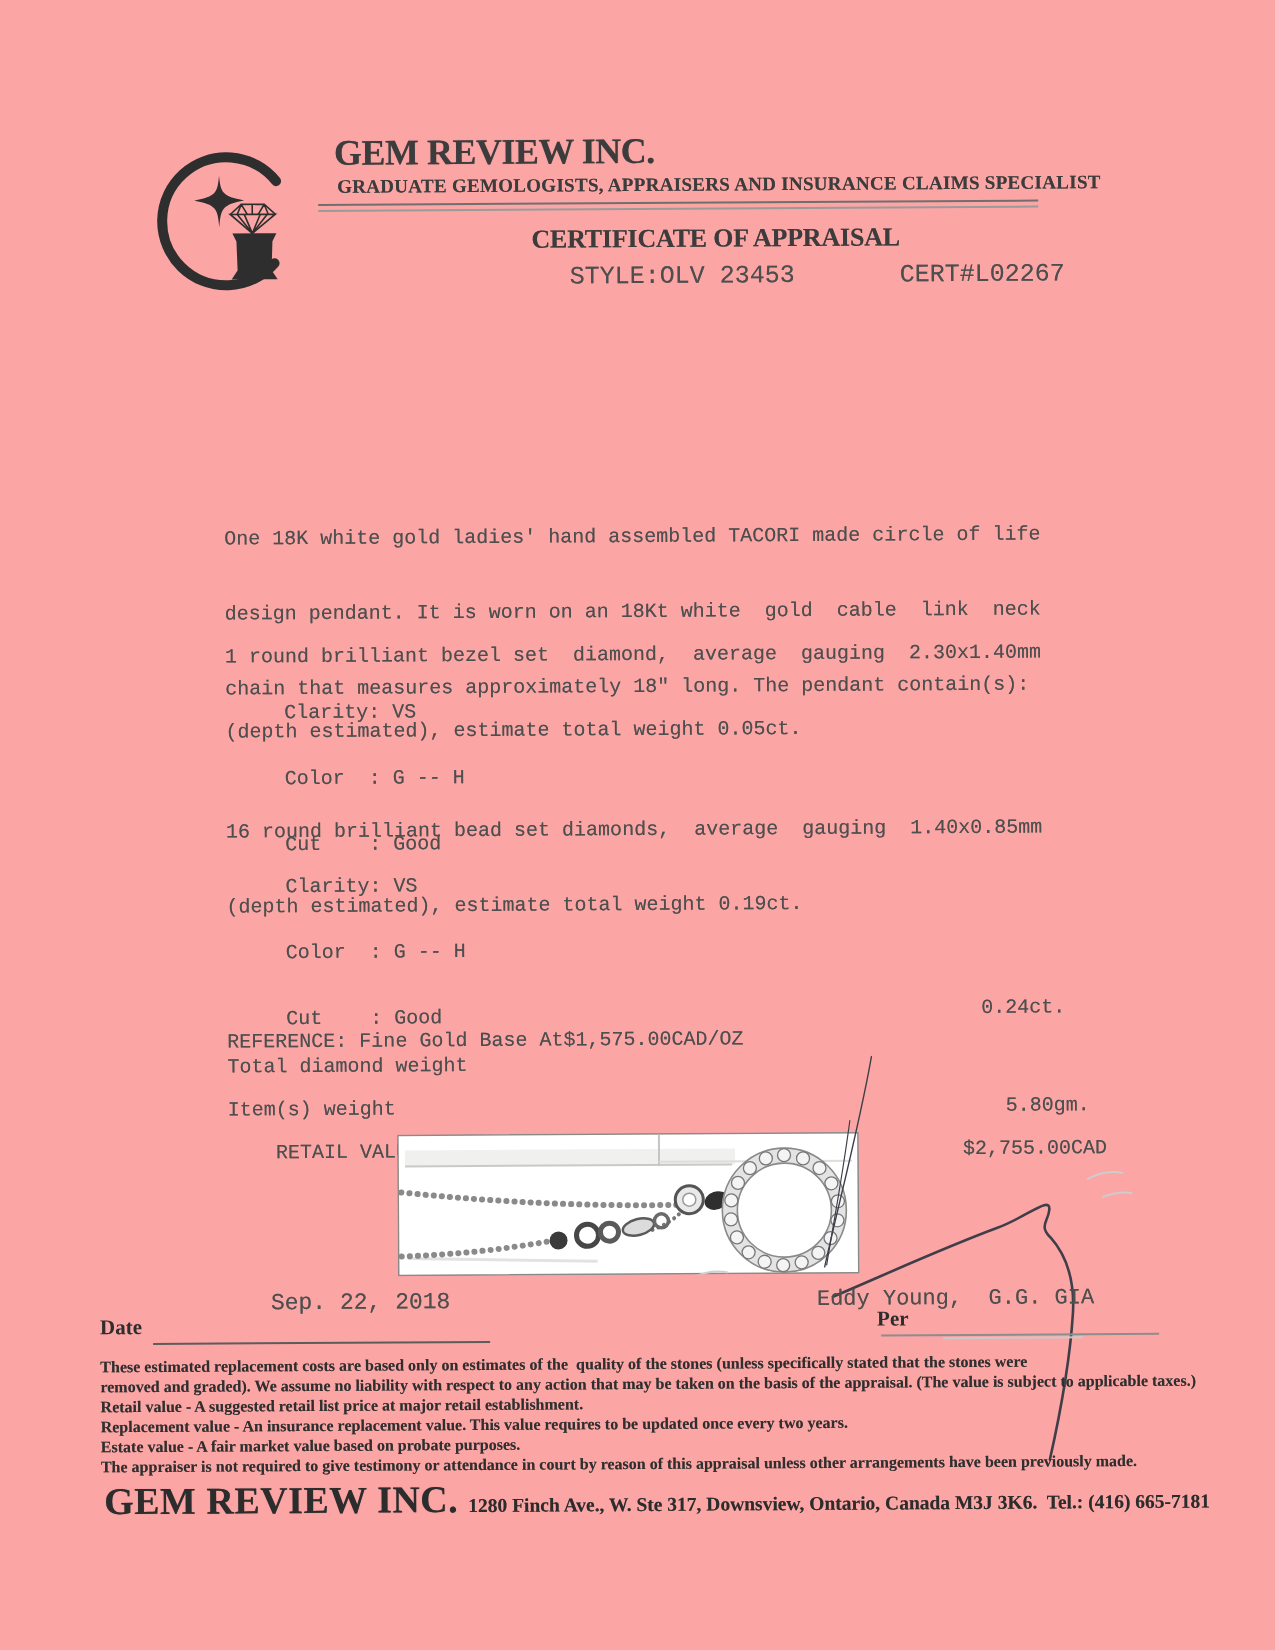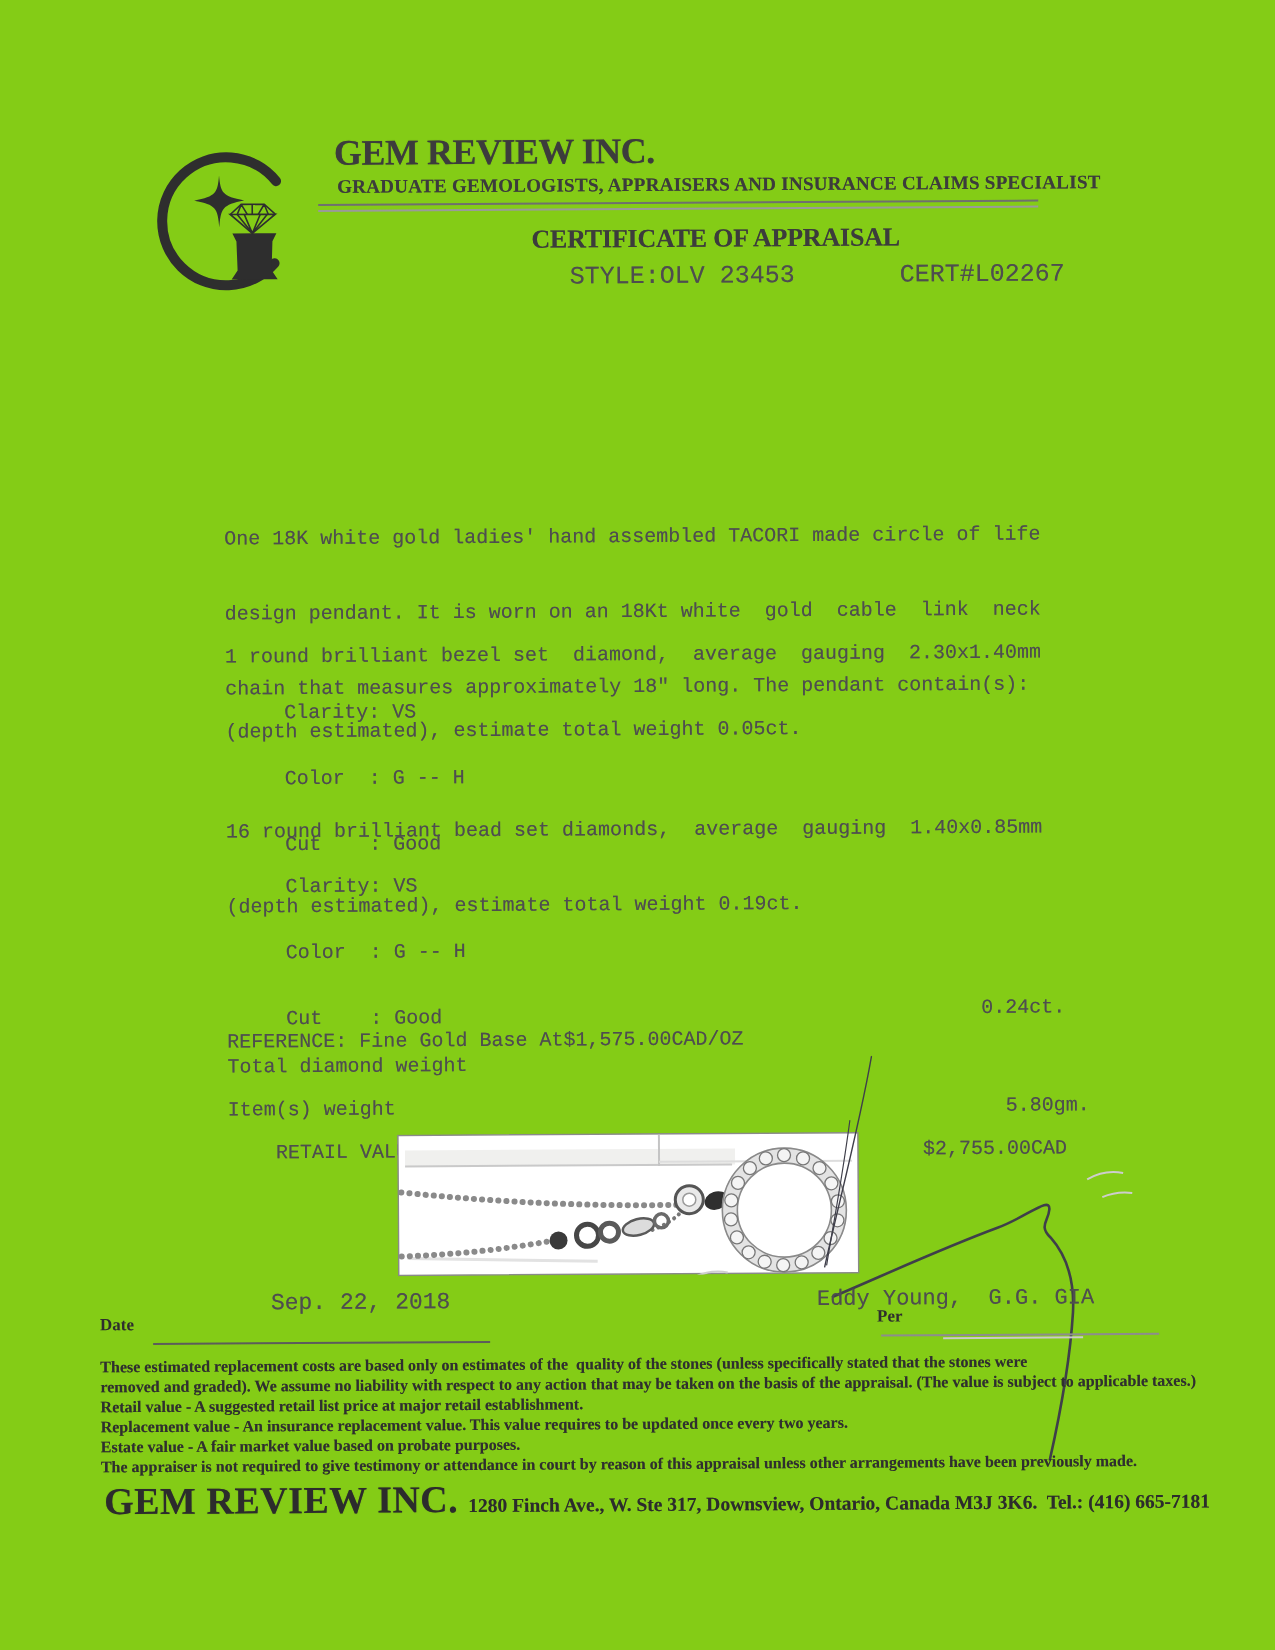--- a/index.html
+++ b/index.html
@@ -1,18 +1,18 @@
 <!DOCTYPE html>
 <html><head>
 <meta charset="utf-8">
 <style>
   html,body{margin:0;padding:0;background:#e9e9e9;}
   .page{
     position:relative;width:1275px;height:1650px;margin:0 auto;
-    background:#84cc16;overflow:hidden;
+    background:#fca5a5;overflow:hidden;
     font-family:"Liberation Serif", serif;color:#3a3a3a;
   }
   .tilt{position:absolute;inset:0;transform:rotate(-0.35deg);transform-origin:50% 50%;}
   .abs{position:absolute;}
   .mono{
     font-family:"Liberation Mono","DejaVu Sans Mono",monospace;
     color:#4e4e4e;white-space:pre;
     text-shadow:0 0 0.6px rgba(90,90,90,.65);
   }
   .body-text{font-size:20px;line-height:25px;}
@@ -26,21 +26,21 @@
     text-shadow:0 0 0.5px rgba(60,60,60,.6);white-space:pre;
   }
   .double-rule{
     height:4px;border-top:2px solid #6f6f6f;border-bottom:2px solid #9a9a9a;
   }
   .cert-title{
     font-size:26px;font-weight:bold;letter-spacing:-0.2px;color:#3c3c3c;
     text-shadow:0 0 0.6px rgba(60,60,60,.6);
   }
   .ref-mono{font-size:20px;line-height:24px;}
-  .sign-label{font-size:17px;font-weight:bold;color:#2e2e2e;}
+  .sign-label{font-size:21px;font-weight:bold;color:#2e2e2e;}
   .sig-line{background:#5c5c5c;height:2px;}
   .sig-line.light{background:#8d8d8d;}
   .disc-line{
     font-size:16px;font-weight:bold;color:#2f2f2f;line-height:20px;
     white-space:pre;text-shadow:0 0 0.4px rgba(50,50,50,.5);
   }
   .footer-row{display:flex;align-items:baseline;gap:10px;white-space:pre;}
   .footer-big{font-size:38px;font-weight:bold;color:#2c2c2c;letter-spacing:0.5px;
     text-shadow:0 0 0.7px rgba(50,50,50,.55);}
   .footer-small{font-size:19.5px;font-weight:bold;color:#2c2c2c;
@@ -108,21 +108,21 @@
 
   <div class="abs mono ref-mono" style="left:226px;top:1028px;">REFERENCE: Fine Gold Base At$1,575.00CAD/OZ</div>
 
   <div class="abs mono ref-mono" style="left:226px;top:1053px;">Total diamond weight</div>
   <div class="abs mono ref-mono" style="left:980px;top:998px;">0.24ct.</div>
 
   <div class="abs mono ref-mono" style="left:226px;top:1096px;">Item(s) weight</div>
   <div class="abs mono ref-mono" style="left:980px;top:1096px;margin-left:24px;">5.80gm.</div>
 
   <div class="abs mono ref-mono" style="left:226px;top:1139px;margin-left:48px;">RETAIL VALUE</div>
-  <div class="abs mono ref-mono" style="left:921px;top:1139px;text-align:center;">$2,755.00CAD</div>
+  <div class="abs mono ref-mono" style="left:961px;top:1139px;text-align:center;">$2,755.00CAD</div>
 
   <svg class="abs" style="left:395px;top:1133px;" width="462" height="142" viewBox="0 0 462 142">
     <rect x="1" y="1" width="460" height="140" fill="#ffffff" stroke="#8a8a8a" stroke-width="1.5"></rect>
 
     <rect x="8" y="16" width="330" height="16" fill="#f0f0ee"></rect>
     <line x1="8" y1="32" x2="335" y2="32" stroke="#c9c9c9" stroke-width="2"></line>
     <line x1="262" y1="2" x2="262" y2="33" stroke="#c4c4c4" stroke-width="2"></line>
     <line x1="262" y1="29" x2="455" y2="29" stroke="#dddddd" stroke-width="2"></line>
     <line x1="10" y1="124" x2="200" y2="128" stroke="#e2e2e2" stroke-width="3"></line>
 

